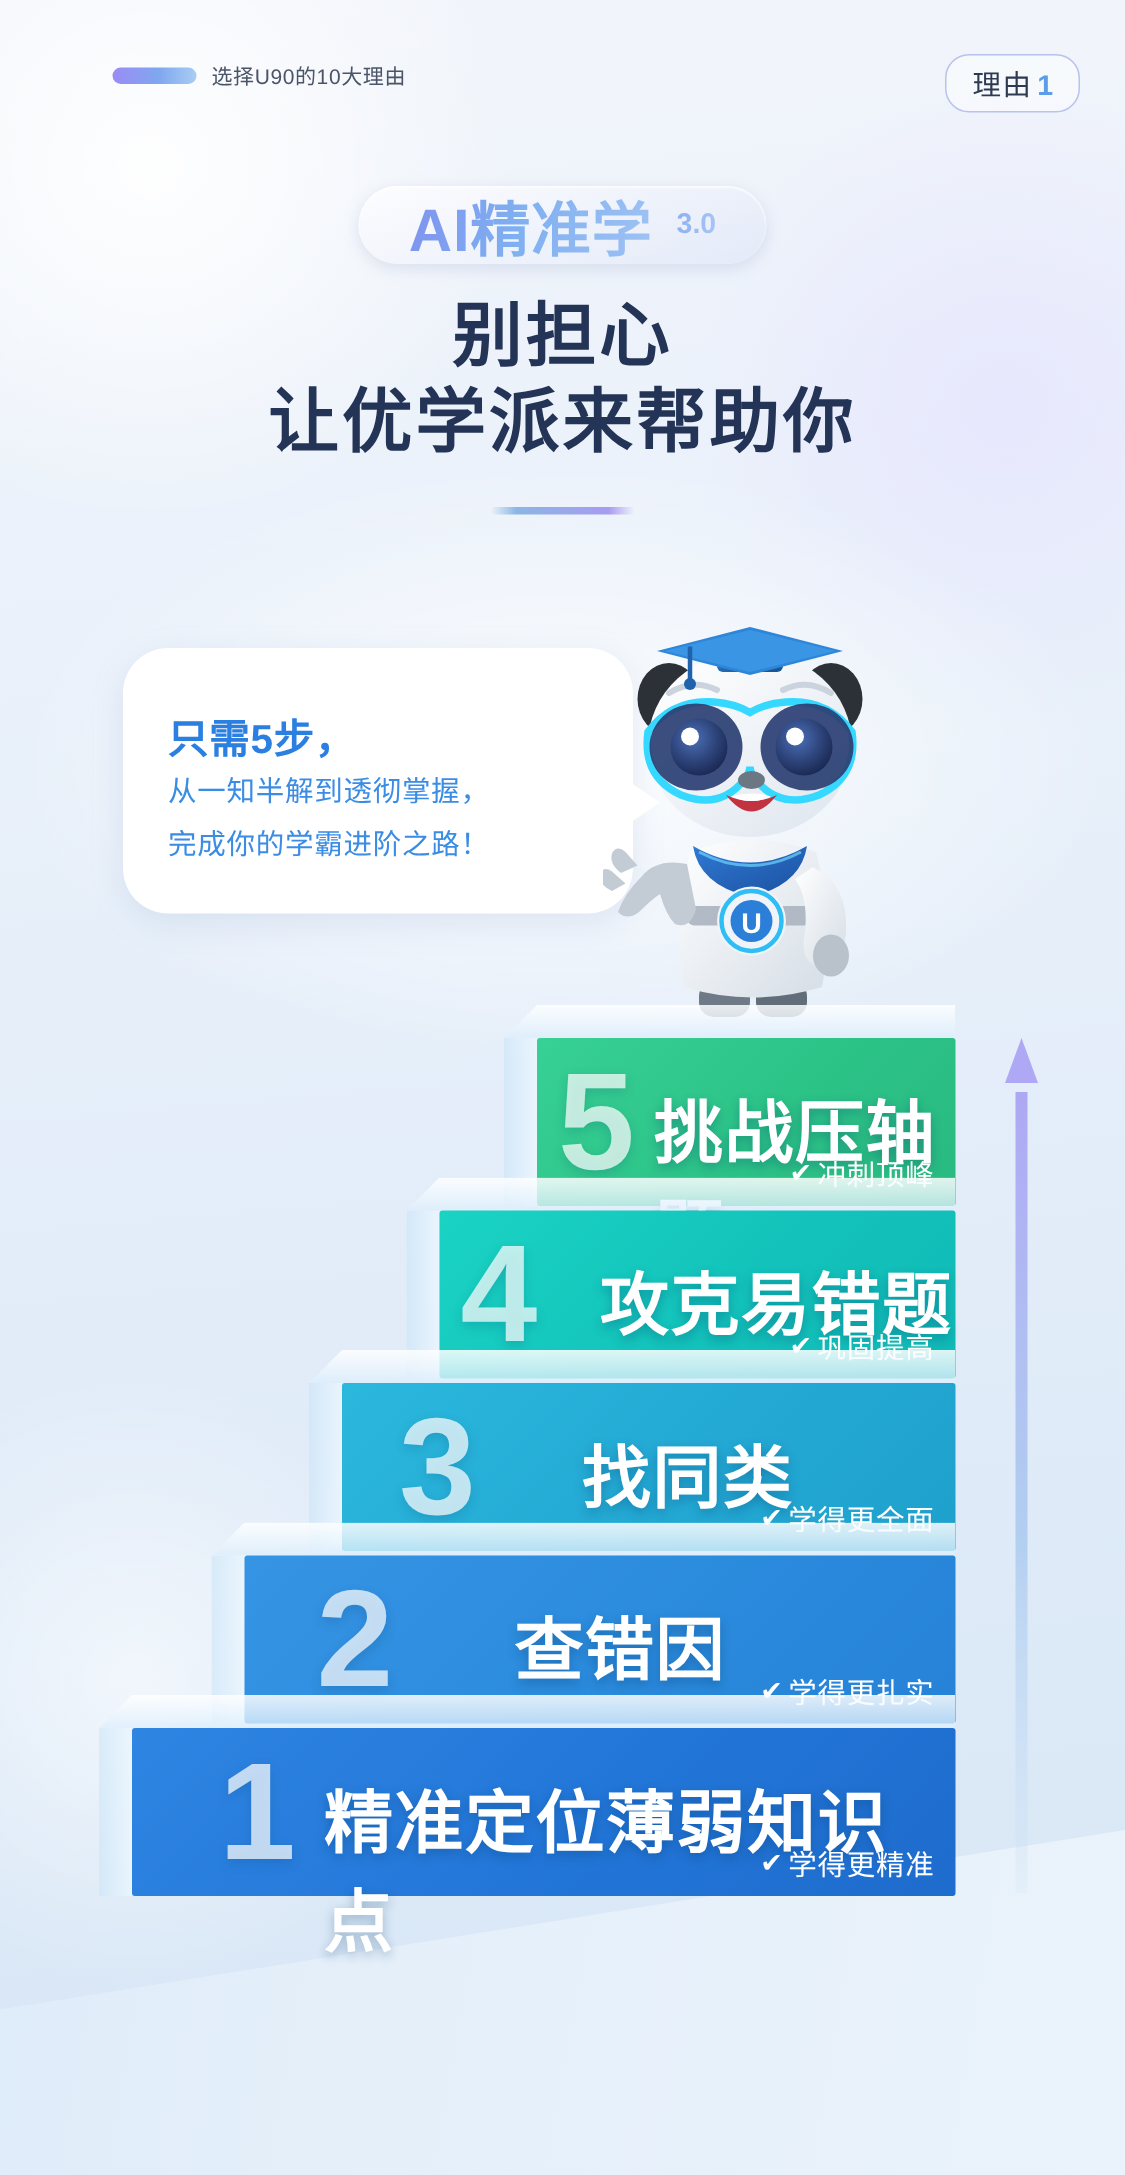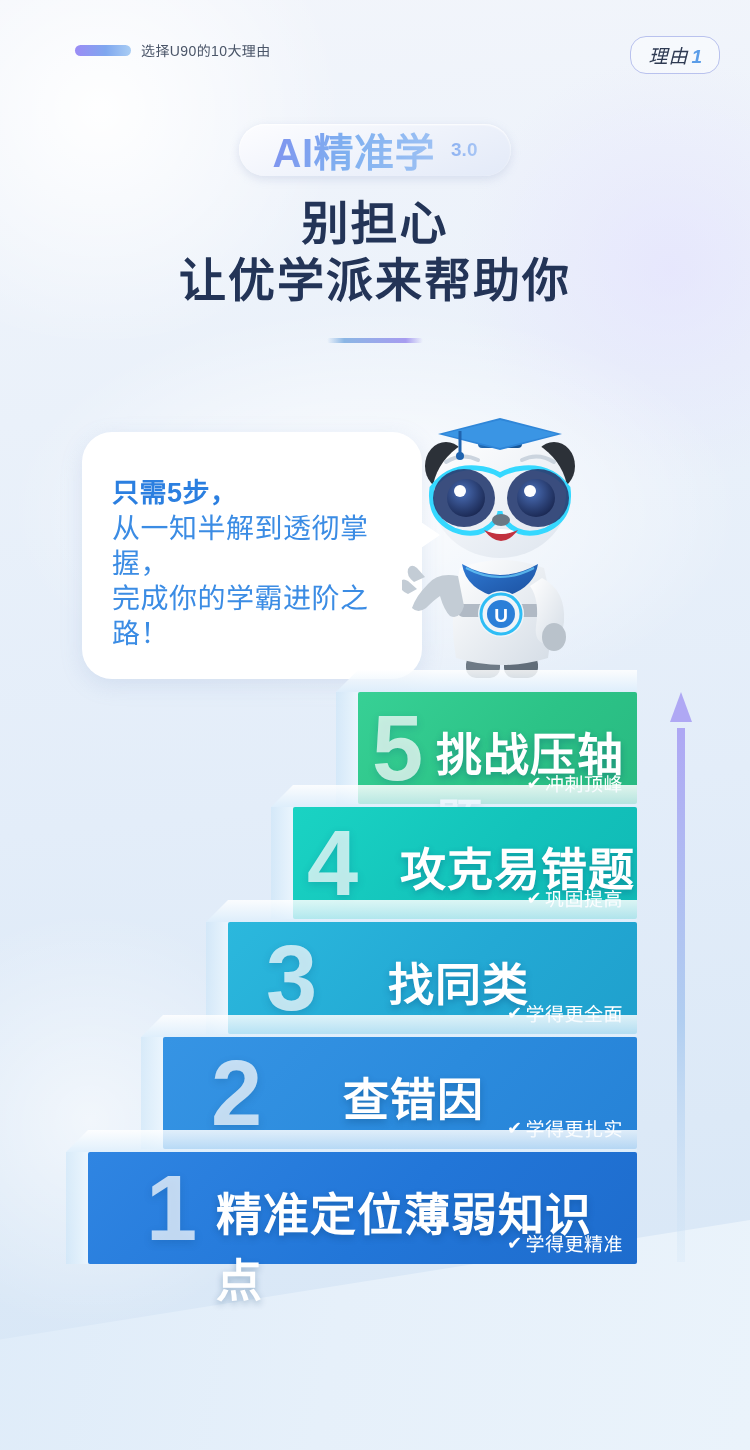--- a/index.html
+++ b/index.html
@@ -32,21 +32,21 @@
 
   
   .topbar{position:absolute;left:0;top:0;width:750px;height:92px;}
   .kicker{position:absolute;left:75px;top:40px;display:flex;align-items:center;gap:10px;}
   .kicker-bar{width:56px;height:11px;border-radius:6px;
               background:linear-gradient(90deg,#9b8cf5 0%,#7fa7ef 55%,#a9cdf4 100%);}
   .kicker-text{font-size:14px;color:#4a5568;letter-spacing:.4px;}
   .reason-pill{position:absolute;right:30px;top:36px;
       display:flex;align-items:baseline;gap:3px;
       padding:4px 17px 5px;border:1.4px solid #b9c2ee;border-radius:16px;
-      background:rgba(255,255,255,.42);font-style:italic;}
+      background:rgba(255,255,255,.42);}
   .reason-label{font-size:19px;color:#2e3a52;letter-spacing:1px;}
   .reason-num{font-size:19px;color:#5b9de8;font-weight:700;}
 
   
   .brand-badge{position:absolute;left:50%;top:124px;transform:translateX(-50%);
     width:272px;height:52px;border-radius:26px;
     background:linear-gradient(160deg,#fdfdff 0%,#eef2fb 55%,#e3eaf8 100%);
     box-shadow:0 3px 10px rgba(150,165,205,.28), inset 0 1px 2px rgba(255,255,255,.95);
     display:flex;align-items:center;justify-content:center;}
   .brand-main{font-size:40px;font-weight:700;letter-spacing:.5px;
@@ -65,21 +65,21 @@
     background:linear-gradient(90deg,rgba(150,190,235,0) 0%,#8bb6e4 18%,#a79cf0 82%,rgba(175,160,240,0) 100%);}
 
   
   .bubble{position:absolute;left:82px;top:432px;width:340px;padding:26px 26px 28px 30px;
     background:#fff;border-radius:30px;
     box-shadow:0 6px 22px rgba(120,150,200,.18);}
   .bubble:after{content:"";position:absolute;right:-18px;top:88px;
     width:0;height:0;border-top:15px solid transparent;border-bottom:15px solid transparent;
     border-left:22px solid #fff;}
   .bubble .b1{font-size:27px;font-weight:700;color:#2b7fe0;line-height:36px;letter-spacing:.5px;margin-top:17px;}
-  .bubble .b2,.bubble .b3{font-size:28px;color:#3b8ce4;line-height:35px;letter-spacing:.5px;}
+  .bubble .b2,.bubble .b3{font-size:19px;color:#3b8ce4;line-height:35px;letter-spacing:.5px;}
 
   
   .mascot{position:absolute;left:402px;top:418px;width:196px;height:282px;}
 
   
   .arrow-up{position:absolute;right:58px;bottom:188px;width:22px;height:570px;}
 
   
   .stairs{position:absolute;left:0;top:660px;width:750px;height:620px;}
   .step{position:absolute;color:#fff;}

